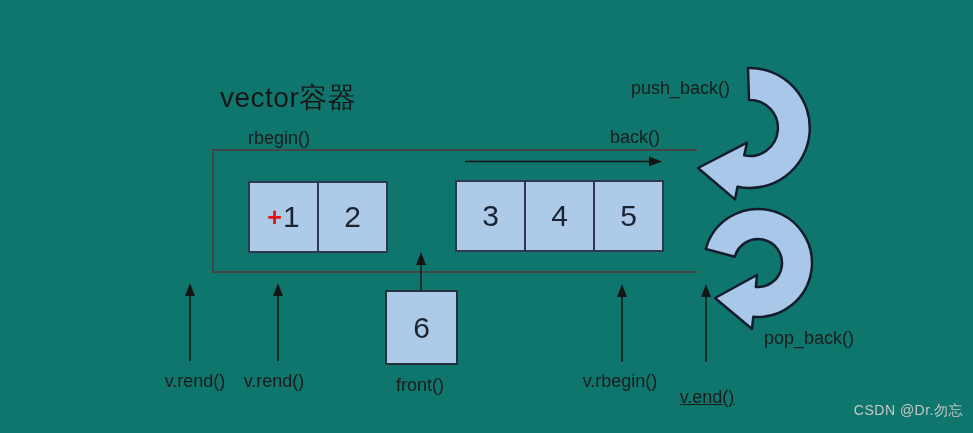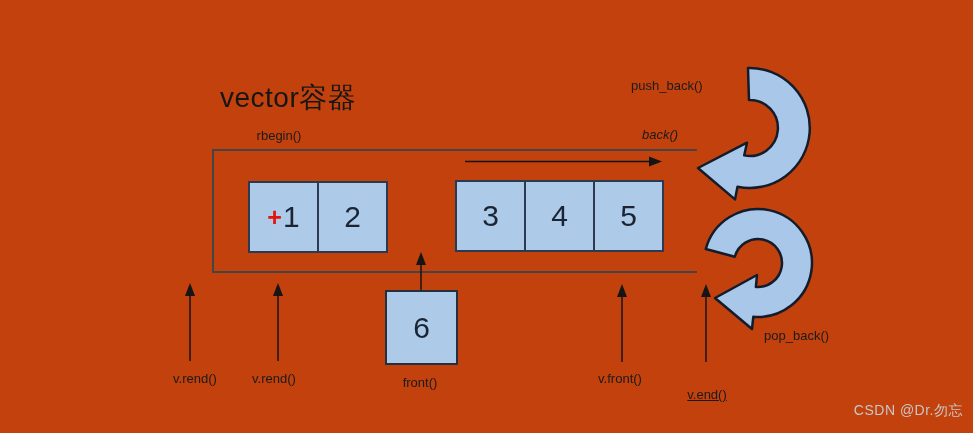--- a/index.html
+++ b/index.html
@@ -1,30 +1,30 @@
 <!DOCTYPE html>
 <html><head>
 <meta charset="utf-8">
 <style>
   html,body{margin:0;padding:0;background:#ffffff;}
   #canvas{
     position:relative;
     width:973px;height:433px;
-    background:#c2410c;
+    background:#0f766e;
     font-family:"Liberation Sans","DejaVu Sans",sans-serif;
     overflow:hidden;
   }
   .abs{position:absolute;}
   .title{
     left:220px;top:79px;
     font-size:28px;color:#161616;font-weight:500;
     letter-spacing:0.5px;
   }
   .small-label{
-    font-size:13px;color:#1b1b1b;
+    font-size:18px;color:#1b1b1b;
     white-space:nowrap;
   }
   .centered{transform:translateX(-50%);}
   svg.layer{left:0;top:0;width:973px;height:433px;pointer-events:none;}
   .cell-group{display:flex;}
   .cell{
     width:67px;height:68px;
     background:#adcbe9;
     border:2px solid #2b3a50;
     margin-left:-2px;
@@ -88,21 +88,21 @@
              L 715,298
              L 757,275
              L 755.9,286.9
              A 24,24 0 1 0 734.8,256.8
              Z" fill="#a9c7e8" stroke="#131c2c" stroke-width="2.5" stroke-linejoin="round"></path>
   </svg>
 
   <div class="abs title">vector容器</div>
 
   <div class="abs small-label centered" style="left:279px;top:128px;">rbegin()</div>
-  <div class="abs small-label centered" style="left:660px;top:127px;font-style:italic;">back()</div>
+  <div class="abs small-label centered" style="left:635px;top:127px;">back()</div>
 
   <div class="abs cell-group" style="left:248px;top:181px;">
     <div class="cell">
       <span class="plus">+</span>
         <span>1</span>
     </div>
     <div class="cell">
       <span>2</span>
     </div>
   </div>
@@ -119,21 +119,21 @@
     </div>
   </div>
 
   <div class="abs insert-box" style="left:385px;top:290px;">
     <span>6</span>
   </div>
 
   <div class="abs small-label centered" style="left:195px;top:371px;">v.rend()</div>
   <div class="abs small-label centered" style="left:274px;top:371px;">v.rend()</div>
   <div class="abs small-label centered" style="left:420px;top:375px;">front()</div>
-  <div class="abs small-label centered" style="left:620px;top:371px;">v.front()</div>
+  <div class="abs small-label centered" style="left:620px;top:371px;">v.rbegin()</div>
   <div class="abs small-label centered" style="left:707px;top:387px;text-decoration:underline;">v.end()</div>
 
   <div class="abs small-label" style="left:631px;top:78px;">push_back()</div>
   <div class="abs small-label" style="left:764px;top:328px;">pop_back()</div>
 
   <div class="abs watermark">CSDN @Dr.勿忘</div>
 
 </div>
 
 </body></html>

